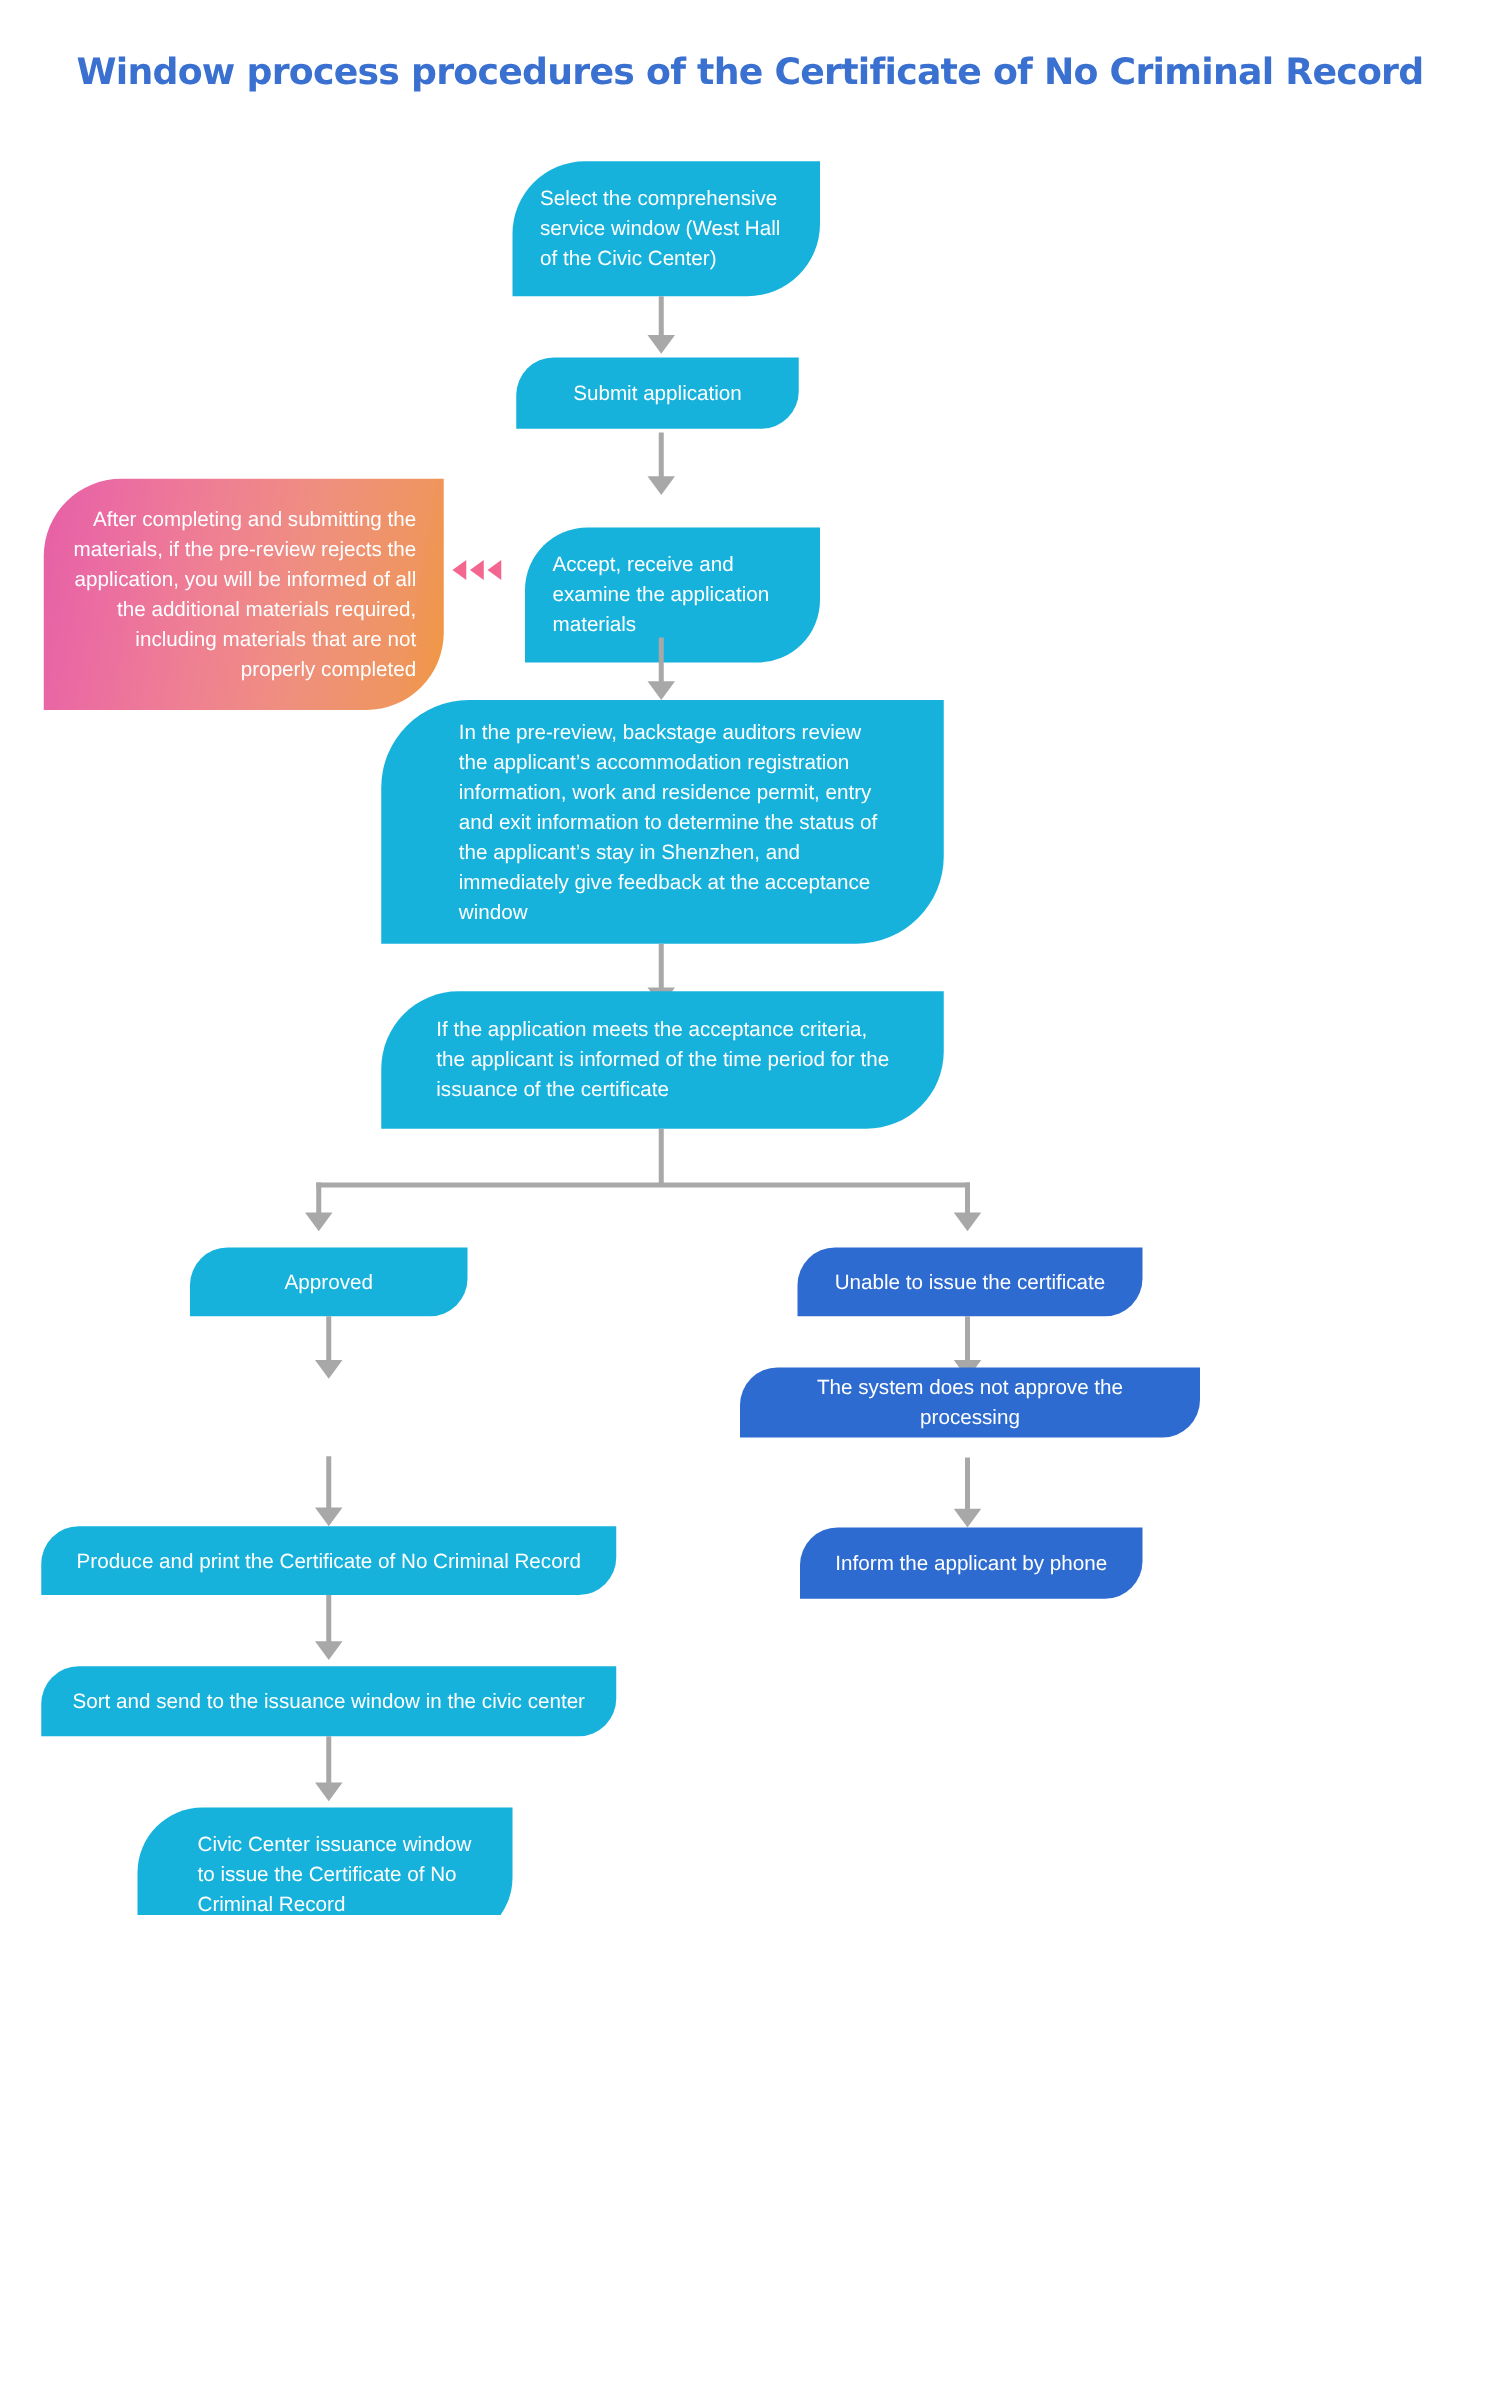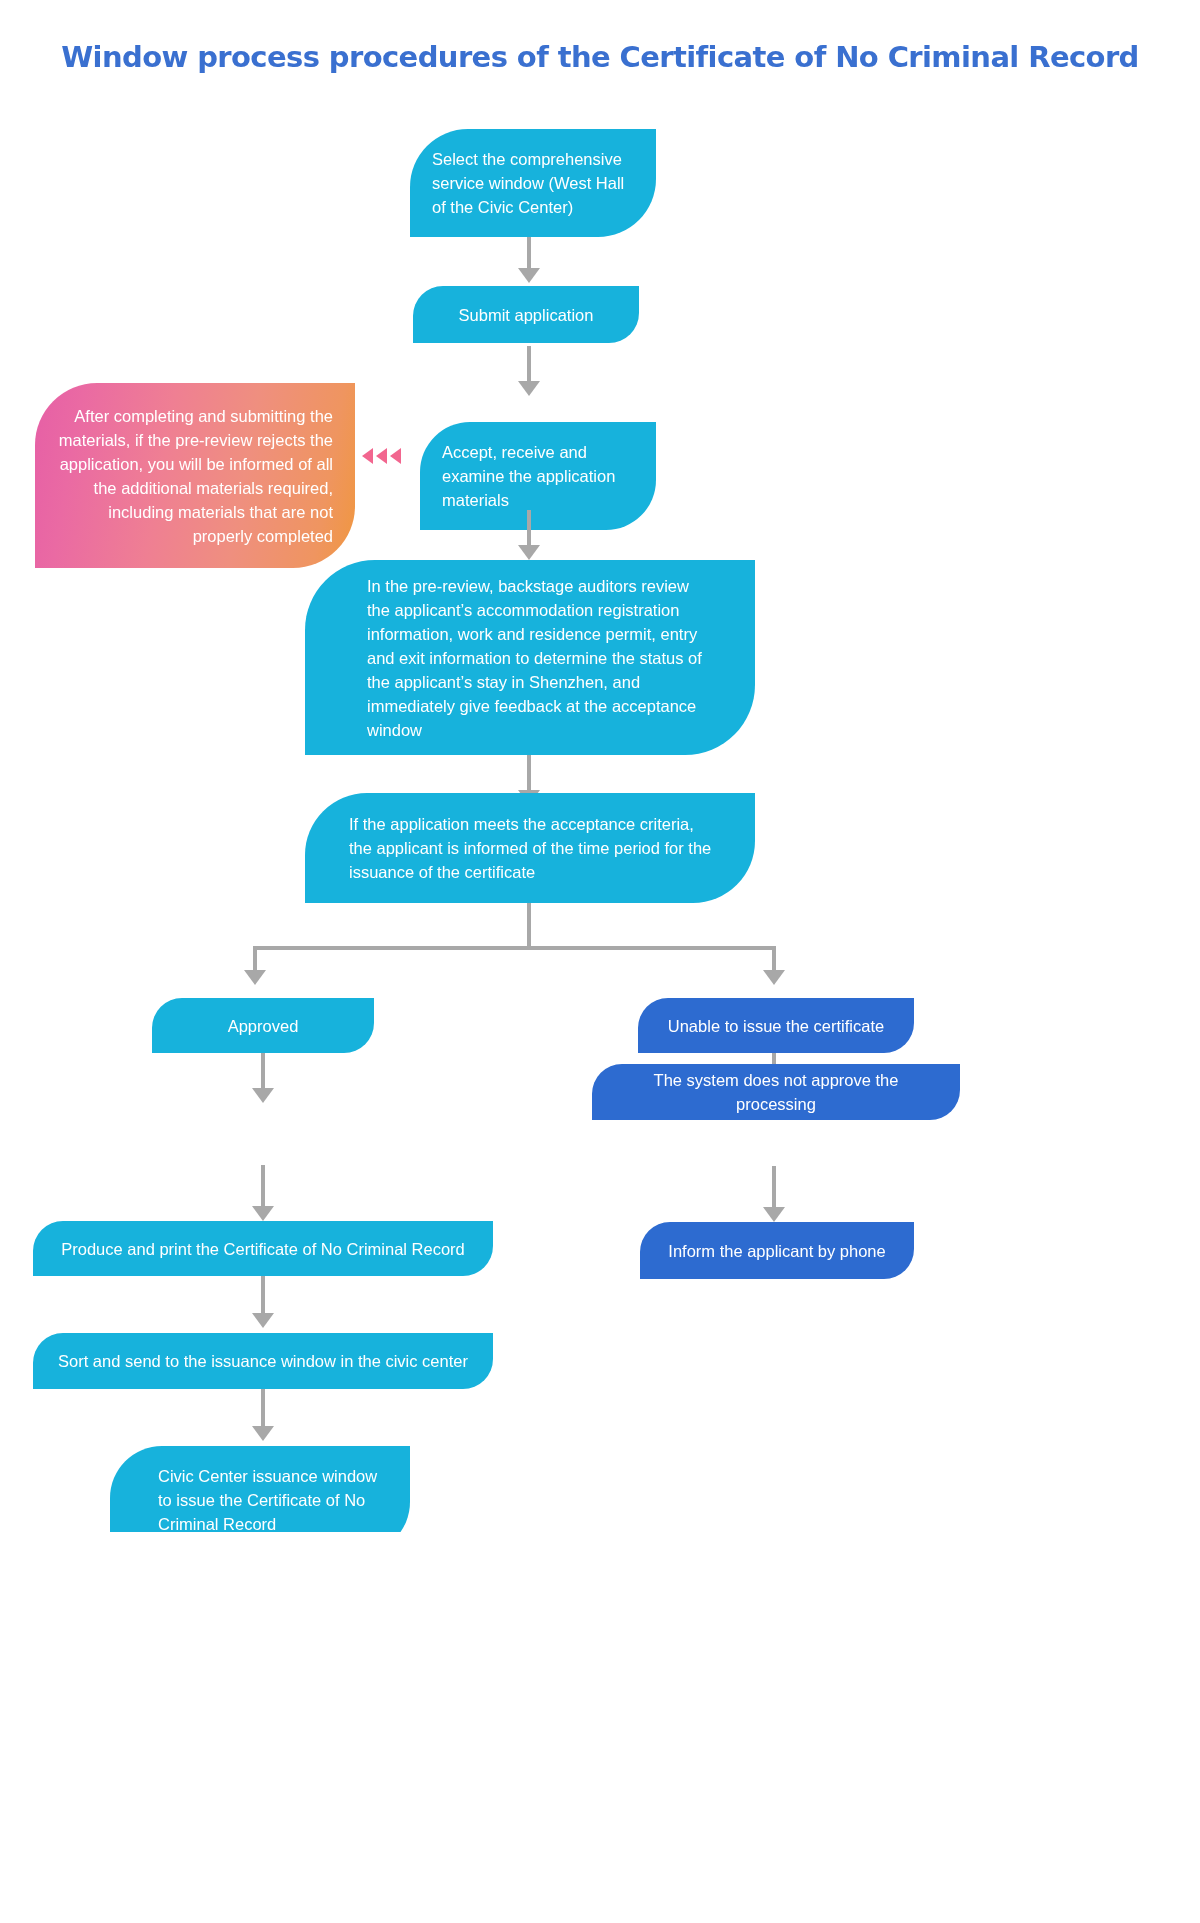--- a/index.html
+++ b/index.html
@@ -170,21 +170,21 @@
   <div class="node cyan left" style="left:110px; top:1446px; width:300px; height:108px; border-radius:52px 0 52px 0; padding:14px 26px 14px 48px;">
     <span>Civic Center issuance window to issue the Certificate of No Criminal Record</span>
   </div>
 
   <div class="node blue center" style="left:638px; top:998px; width:276px; height:55px; border-radius:30px 0 30px 0;">
     <span>Unable to issue the certificate</span>
   </div>
   <div class="vline" style="left:772px; top:1053px; height:42px;"></div>
   <div class="arrowhead-down" style="left:763px; top:1088px;"></div>
 
-  <div class="node blue center" style="left:592px; top:1064px; width:368px; height:56px; border-radius:30px 0 30px 0;">
+  <div class="node blue center" style="left:592px; top:1094px; width:368px; height:56px; border-radius:30px 0 30px 0;">
     <span>The system does not approve the processing</span>
   </div>
   <div class="vline" style="left:772px; top:1166px; height:50px;"></div>
   <div class="arrowhead-down" style="left:763px; top:1207px;"></div>
 
   <div class="node blue center" style="left:640px; top:1222px; width:274px; height:57px; border-radius:30px 0 30px 0;">
     <span>Inform the applicant by phone</span>
   </div>
 
 </div>

